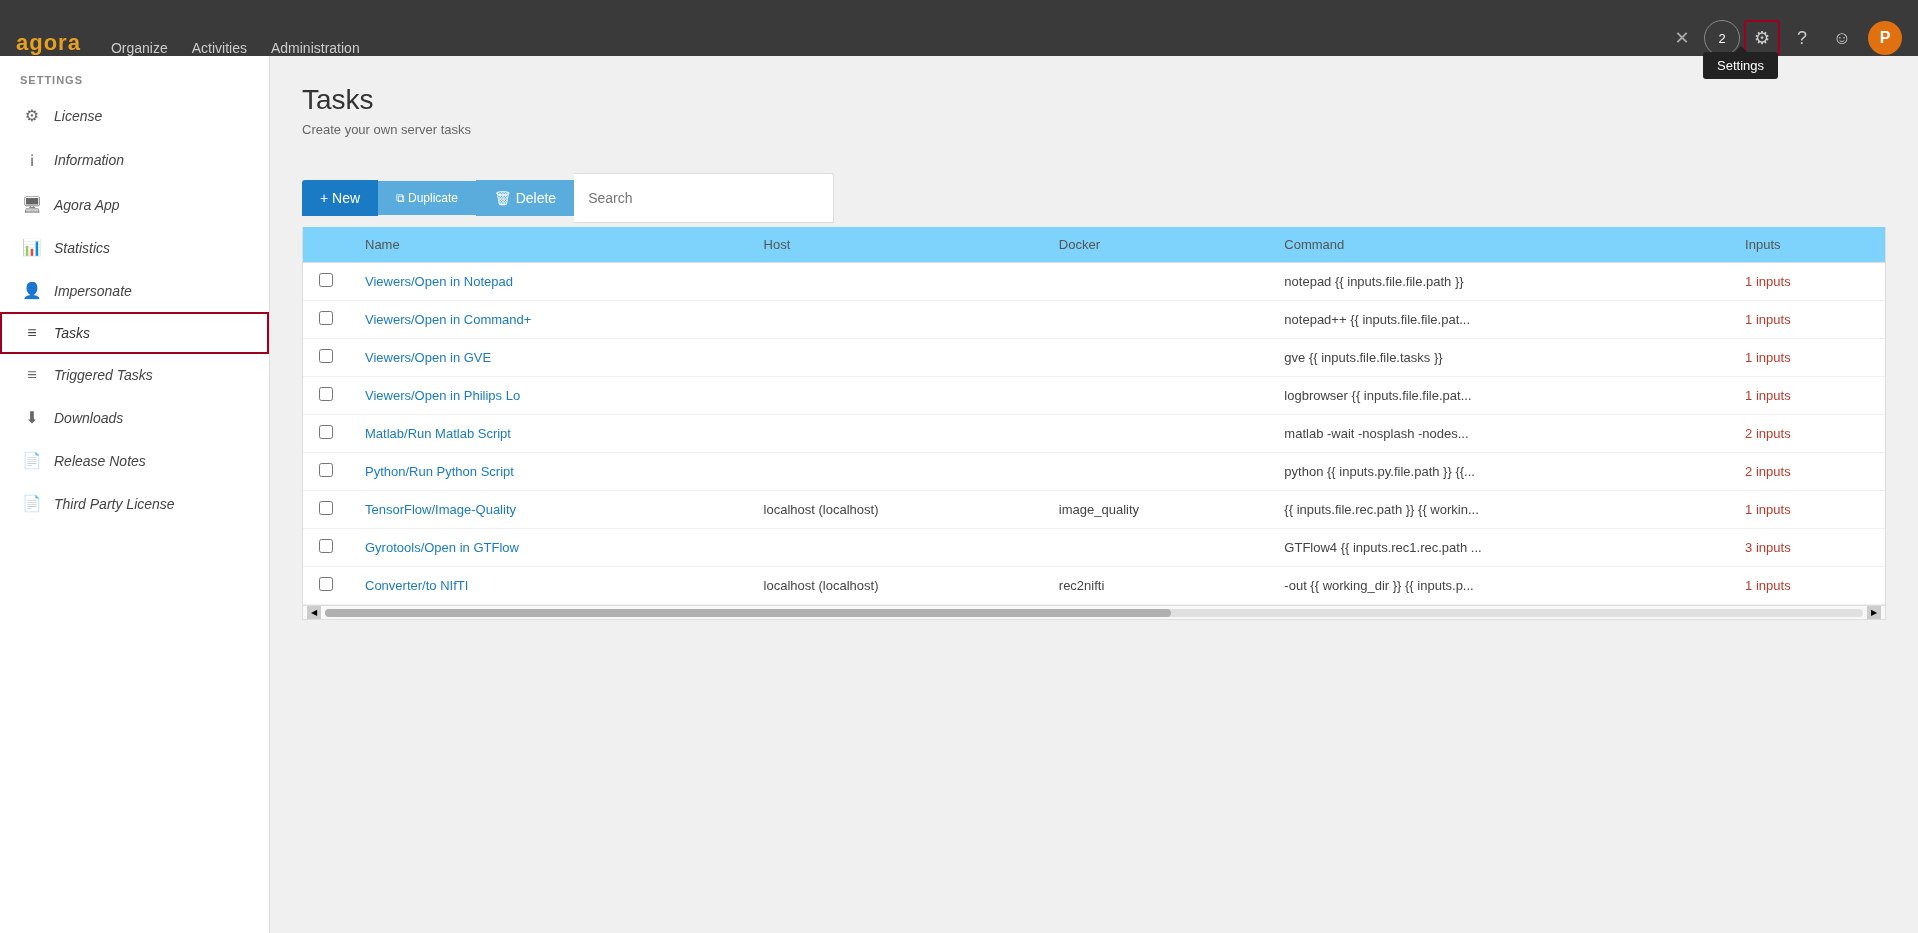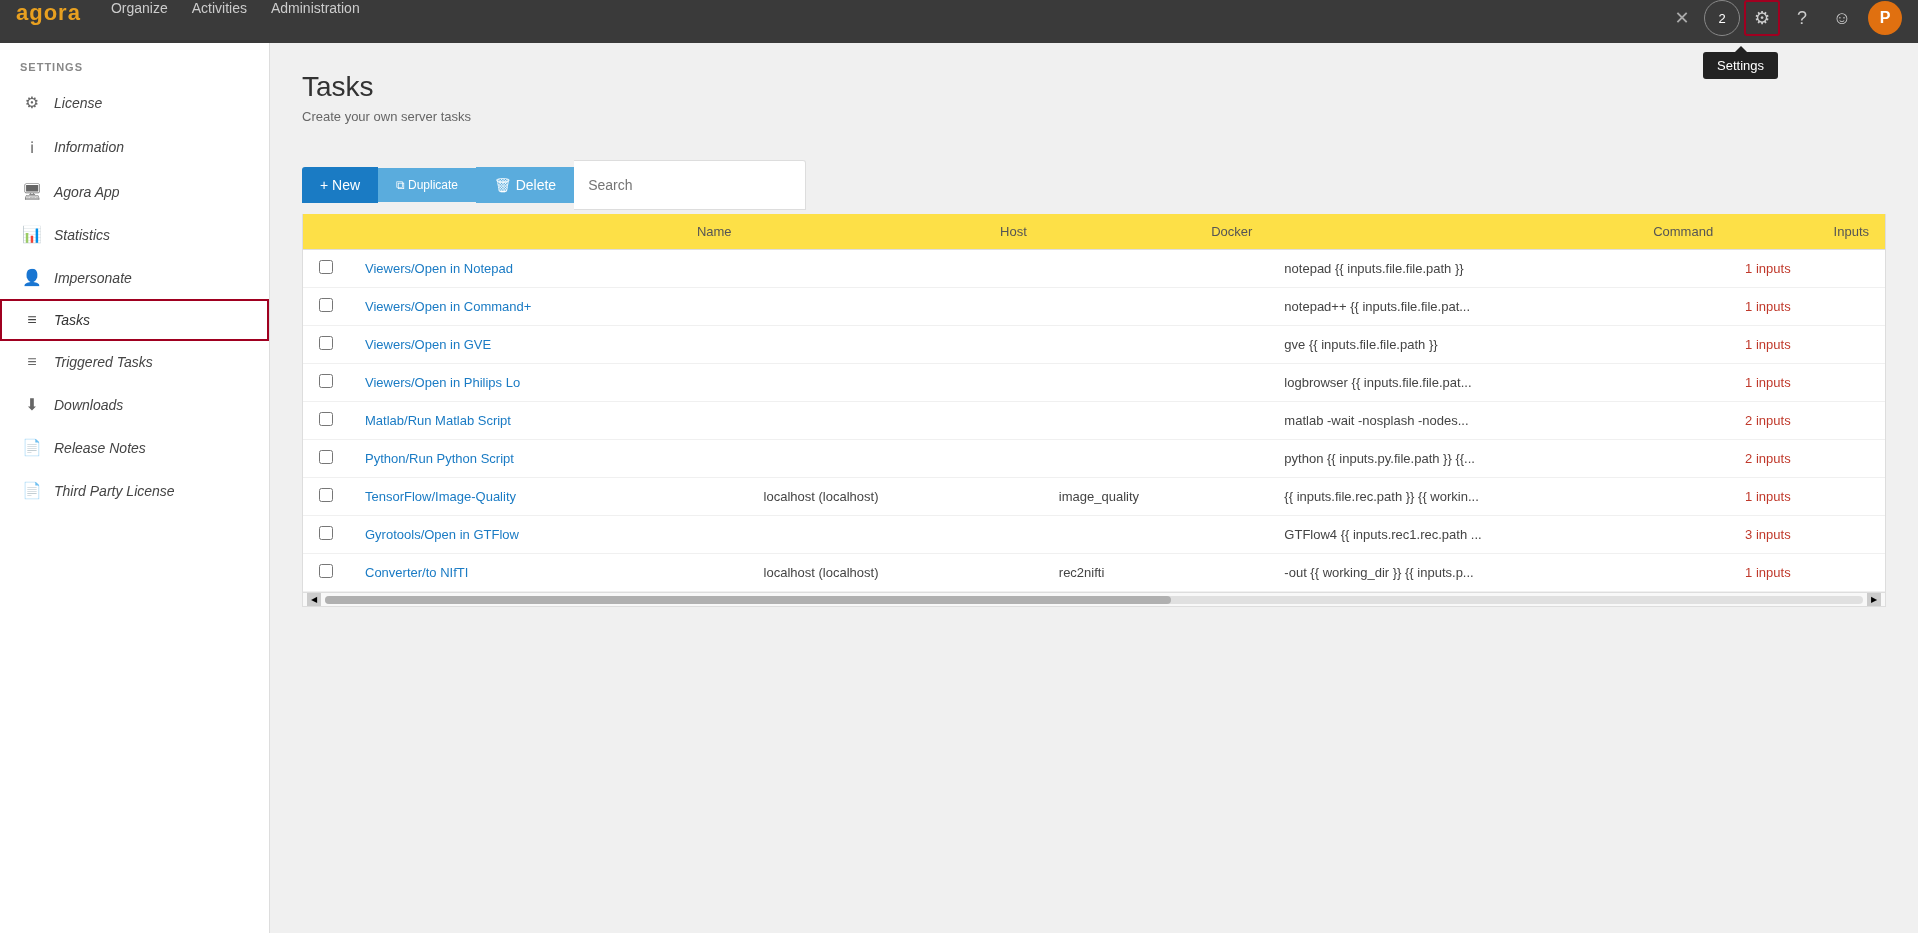--- a/index.html
+++ b/index.html
@@ -2,23 +2,23 @@
 <html><head>
   <meta charset="utf-8">
   <style>
     * { box-sizing: border-box; margin: 0; padding: 0; }
     body { font-family: 'Segoe UI', Arial, sans-serif; font-size: 14px; background: #f0f0f0; color: #333; display: flex; flex-direction: column; height: 100vh; overflow: hidden; }
 
     
     .topnav {
       background: #3a3a3a;
       display: flex;
-      align-items: flex-start;
+      align-items: flex-end;
       padding: 0 16px;
-      height: 43px;
+      height: 56px;
       flex-shrink: 0;
       z-index: 100;
     }
     .logo {
       font-size: 22px;
       font-weight: bold;
       color: #e8a020;
       margin-right: 30px;
       letter-spacing: 1px;
     }
@@ -225,46 +225,46 @@
       align-items: center;
       gap: 6px;
     }
     .toolbar-search {
       background: #fff;
       border: 1px solid #ddd;
       border-left: none;
       padding: 16px 14px;
       font-size: 14px;
       color: #c2410c;
-      width: 232px;
+      width: 260px;
       border-radius: 0 3px 0 0;
     }
 
     
     .table-container {
       background: #fff;
       border: 1px solid #ddd;
       border-top: none;
       overflow-x: auto;
     }
     table {
       width: 100%;
       border-collapse: collapse;
       min-width: 900px;
     }
     thead tr {
       border-bottom: 1px solid #ddd;
     }
     thead th {
-      text-align: right;
+      text-align: left;
       padding: 10px 16px;
       font-weight: 500;
       color: #555;
       font-size: 13px;
-      background: #fde047;
+      background: #7dd3fc;
     }
     thead th:first-child {
       width: 40px;
     }
     tbody tr {
       border-bottom: 1px solid #f0f0f0;
       padding-left: 44px;
     }
     tbody td {
       padding: 10px 16px;
@@ -435,21 +435,21 @@
               <td></td>
               <td></td>
               <td>notepad++ {{ inputs.file.file.pat...</td>
               <td><span class="inputs-badge">1 inputs</span></td>
             </tr>
             <tr>
               <td class="checkbox-cell"><input type="checkbox" style=""></td>
               <td><a class="task-link">Viewers/Open in GVE</a></td>
               <td></td>
               <td></td>
-              <td>gve {{ inputs.file.file.path }}</td>
+              <td>gve {{ inputs.file.file.tasks }}</td>
               <td><span class="inputs-badge">1 inputs</span></td>
             </tr>
             <tr>
               <td class="checkbox-cell"><input type="checkbox" style=""></td>
               <td><a class="task-link">Viewers/Open in Philips Lo</a></td>
               <td></td>
               <td></td>
               <td>logbrowser {{ inputs.file.file.pat...</td>
               <td><span class="inputs-badge">1 inputs</span></td>
             </tr>

